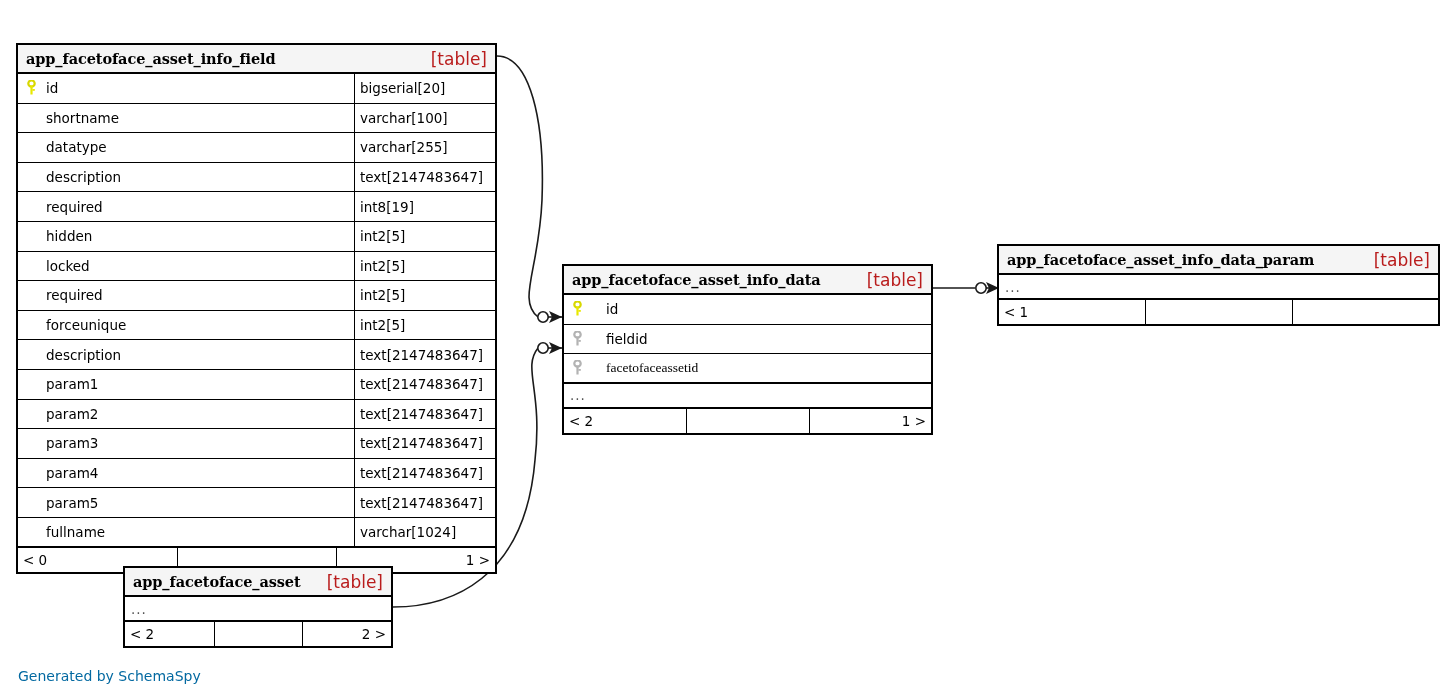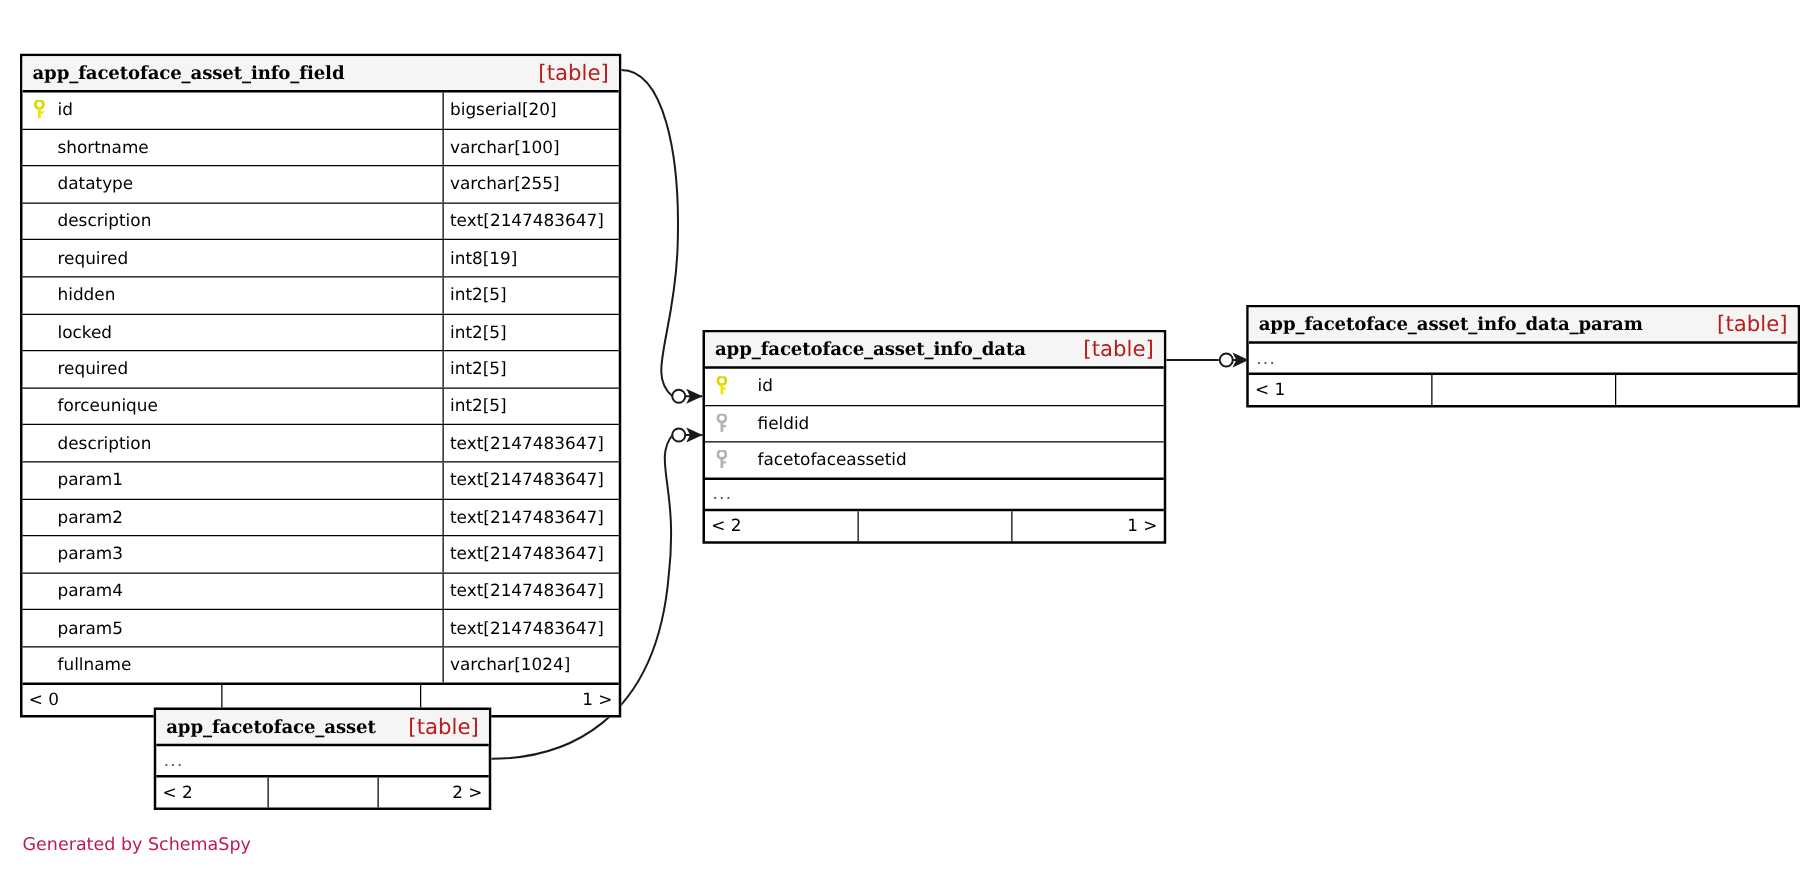--- a/index.html
+++ b/index.html
@@ -136,21 +136,21 @@
   }
   .er-footer-cell:first-child { border-left: none; }
   .er-footer-cell.right { justify-content: flex-end; }
 
   
   #caption {
     position: absolute;
     left: 18px;
     top: 668px;
     font-size: 14px;
-    color: #be185d;
+    color: #0369a1;
     white-space: nowrap;
   }
 </style>
 </head>
 <body>
 
 <div id="canvas">
 
   <svg id="edges" viewBox="0 0 1456 699" xmlns="http://www.w3.org/2000/svg">
 
@@ -349,21 +349,21 @@
               <circle cx="4.5" cy="3.5" r="3.2" fill="none" stroke="#b3b3b3" stroke-width="2.2"></circle>
               <rect x="3.4" y="5.5" width="2.2" height="9" fill="#b3b3b3"></rect>
               <rect x="5.4" y="9" width="2.4" height="1.8" fill="#b3b3b3"></rect>
             </svg>
         </span>
         <span class="er-colname-text">fieldid</span>
       </div>
     </div>
 
     <div class="er-row last-col-row">
-      <div class="er-colname" style="width:100%;">
+      <div class="er-colname" style="width:100%;font-family:Liberation Serif, serif;">
         <span class="key-slot wide">
           <svg width="9" height="16" viewBox="0 0 9 16">
               <circle cx="4.5" cy="3.5" r="3.2" fill="none" stroke="#b3b3b3" stroke-width="2.2"></circle>
               <rect x="3.4" y="5.5" width="2.2" height="9" fill="#b3b3b3"></rect>
               <rect x="5.4" y="9" width="2.4" height="1.8" fill="#b3b3b3"></rect>
             </svg>
         </span>
         <span class="er-colname-text">facetofaceassetid</span>
       </div>
     </div>

